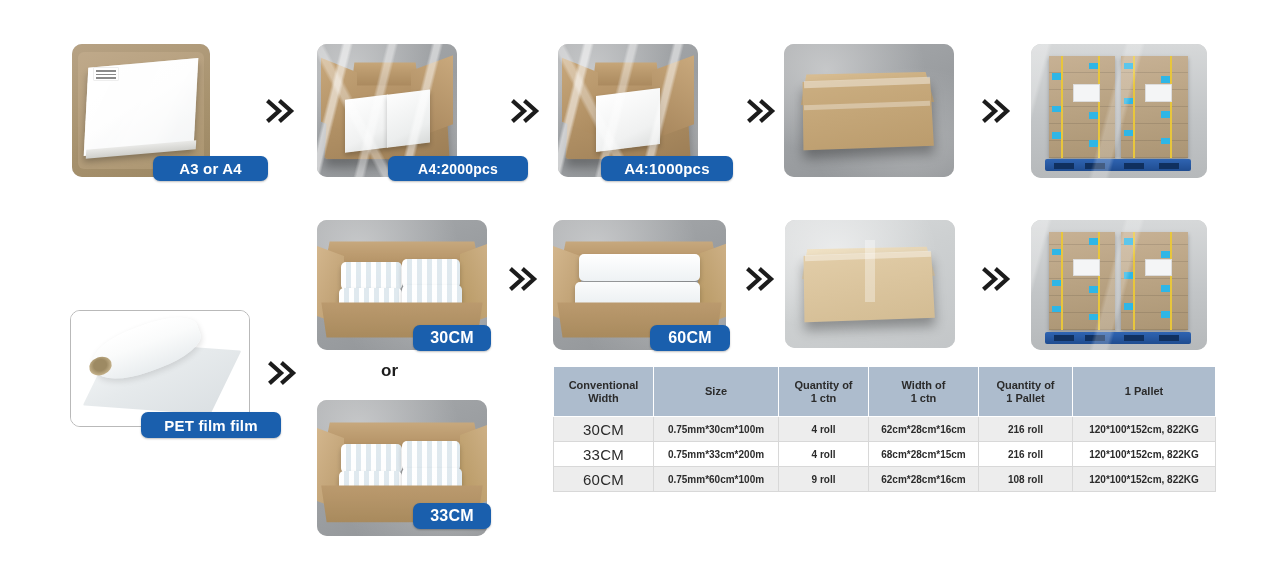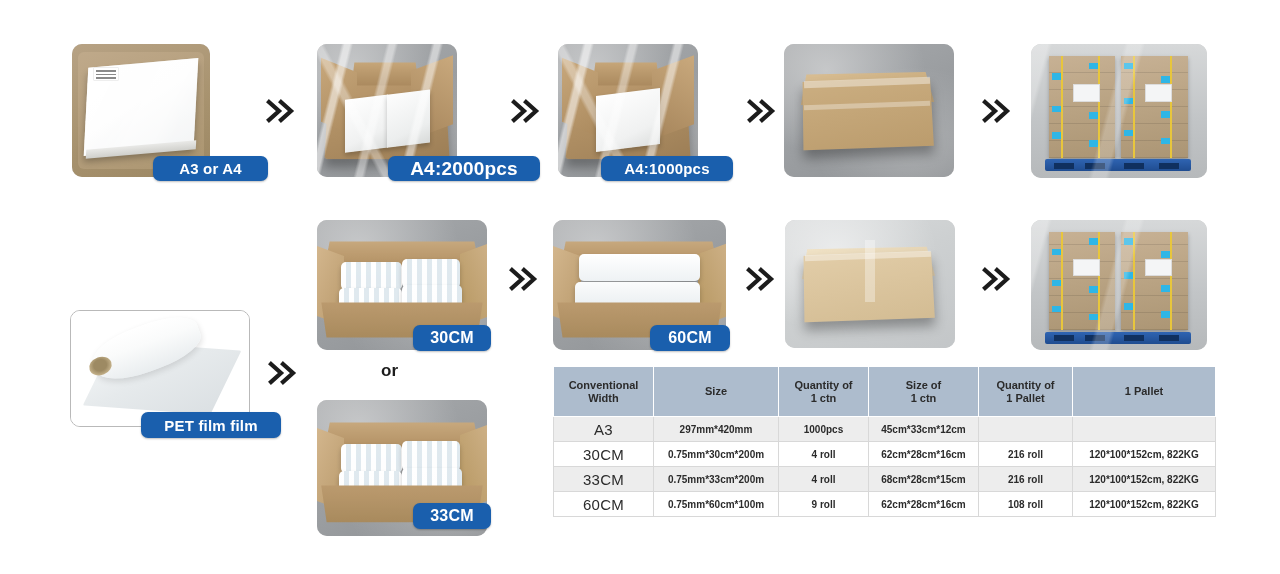--- a/index.html
+++ b/index.html
@@ -343,21 +343,21 @@
   <div class="scene floor sc-openbox">
     <div class="box"></div>
     <div class="flapT"></div>
     <div class="flapL"></div>
     <div class="flapR"></div>
     <div class="stackA"></div>
     <div class="stackB"></div>
     <div class="wrap"></div>
   </div>
 </div>
-<div class="badge" style="left:388px; top:156px; width:152px; height:25px; font-size:19px;">A4:2000pcs</div>
+<div class="badge" style="left:388px; top:156px; width:140px; height:25px; font-size:14px;">A4:2000pcs</div>
 
 <div class="chev" style="left:509px; top:94px; width:34px; height:34px;">
   <svg width="34" height="34" viewBox="0 0 34 34" aria-hidden="true">
     <path d="M5 8 L15 17 L5 26" fill="none" stroke="#1c1c1c" stroke-width="4.2" stroke-linecap="square"></path>
     <path d="M17 8 L27 17 L17 26" fill="none" stroke="#1c1c1c" stroke-width="4.2" stroke-linecap="square"></path>
   </svg>
 </div>
 
 <div class="panel" style="left:558px; top:44px; width:140px; height:133px;">
   <div class="scene floor sc-openbox single">
@@ -564,44 +564,36 @@
         <span>Width</span>
       </th>
       <th>
         <span>Size</span>
       </th>
       <th>
         <span>Quantity of</span><br>
         <span>1 ctn</span>
       </th>
       <th>
-        <span>Size of</span><br>
+        <span>Width of</span><br>
         <span>1 ctn</span>
       </th>
       <th>
         <span>Quantity of</span><br>
         <span>1 Pallet</span>
       </th>
       <th>
         <span>1 Pallet</span>
       </th>
     </tr>
   </thead>
   <tbody>
     <tr>
-      <td class="w-col">A3</td>
-      <td>297mm*420mm</td>
-      <td>1000pcs</td>
-      <td>45cm*33cm*12cm</td>
-      <td></td>
-      <td></td>
-    </tr>
-    <tr>
       <td class="w-col">30CM</td>
-      <td>0.75mm*30cm*200m</td>
+      <td>0.75mm*30cm*100m</td>
       <td>4 roll</td>
       <td>62cm*28cm*16cm</td>
       <td>216 roll</td>
       <td>120*100*152cm, 822KG</td>
     </tr>
     <tr>
       <td class="w-col">33CM</td>
       <td>0.75mm*33cm*200m</td>
       <td>4 roll</td>
       <td>68cm*28cm*15cm</td>

